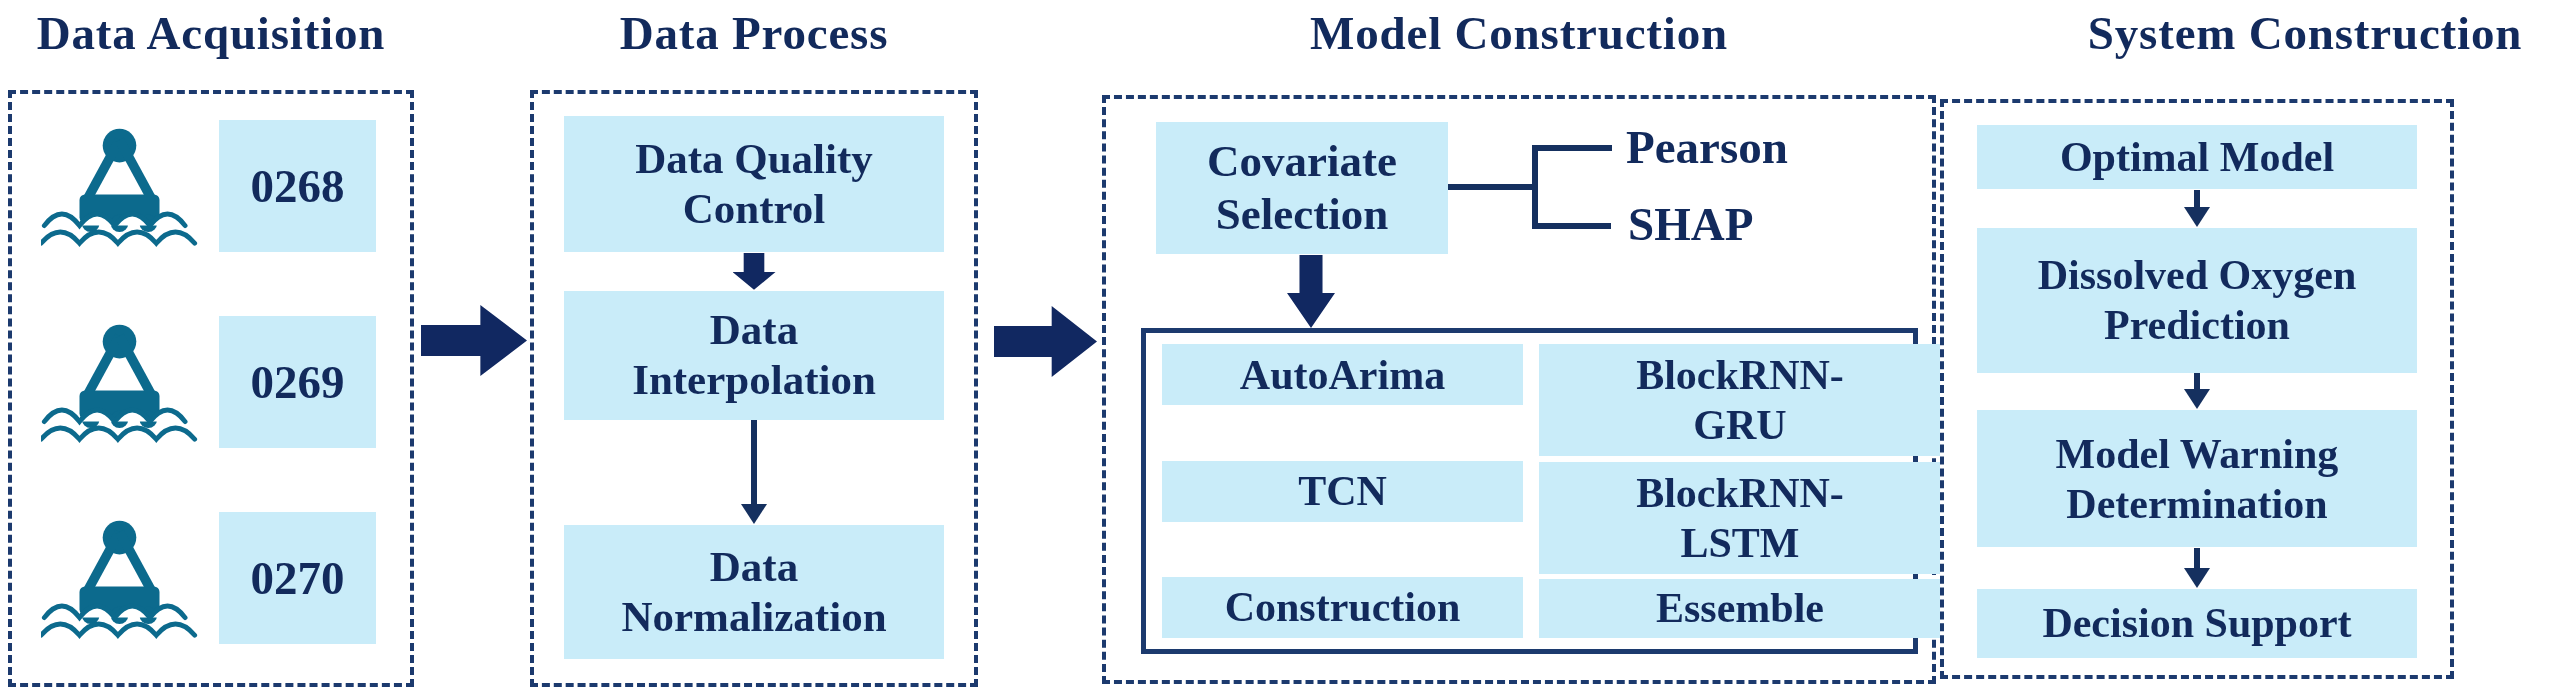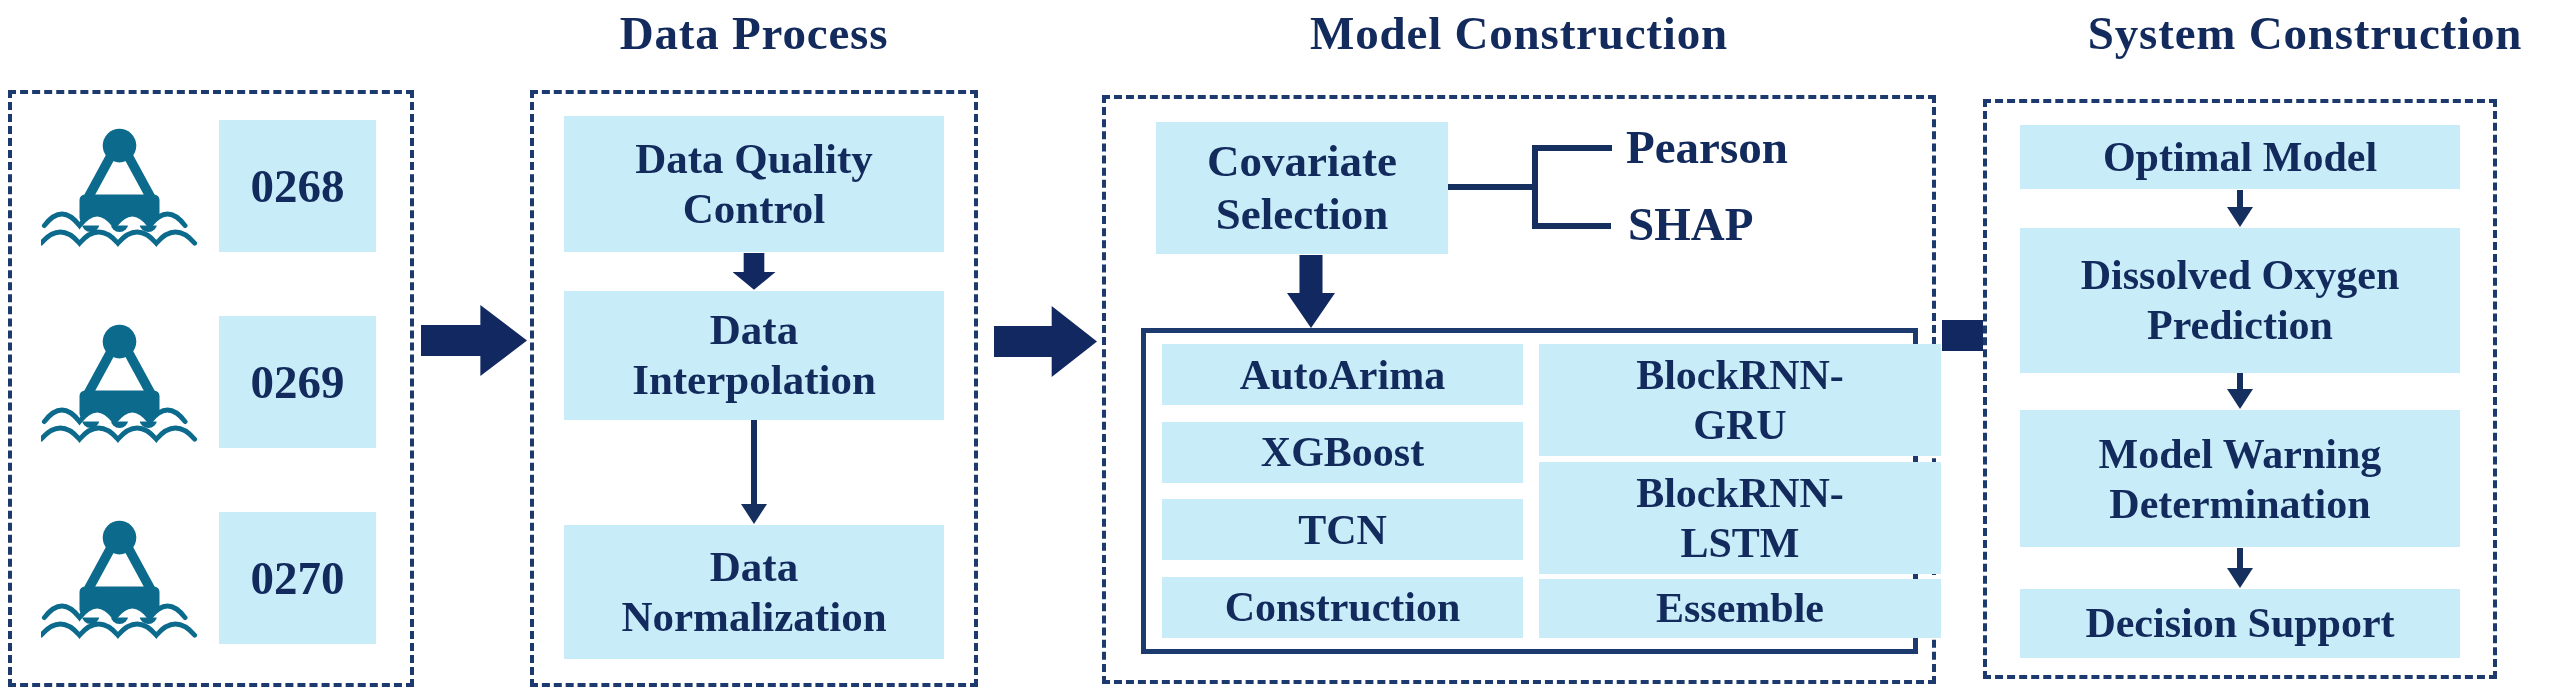--- a/index.html
+++ b/index.html
@@ -57,20 +57,21 @@
   
   .sys-inner{width:100%;height:100%;display:flex;flex-direction:column;align-items:center;
     padding-top:22px;box-sizing:border-box;}
   .sys-step{width:440px;font-size:42px;line-height:50px;}
 </style>
 </head>
 <body>
 
 <div class="canvas">
 
+  <div class="sec-title" style="left:8px;width:406px;">Data Acquisition</div>
   <div class="sec-title" style="left:530px;width:448px;">Data Process</div>
   <div class="sec-title" style="left:1102px;width:834px;">Model Construction</div>
   <div class="sec-title" style="left:2048px;width:514px;">System Construction</div>
 
   <div class="dashed-box" style="left:8px;top:90px;width:406px;height:597px;">
     <div class="acq-inner">
 
       <div class="acq-row">
         <svg class="buoy" viewBox="0 0 196 155">
           <circle cx="98" cy="27" r="21" fill="#0c6a8d"></circle>
@@ -168,23 +169,20 @@
       <div class="method-label" style="left:522px;top:100px;">SHAP</div>
 
       <div class="arrow-down-block" style="position:absolute;left:181px;top:156px;width:48px;height:73px;"></div>
 
       <div class="models-grid">
         <div class="models-col col-left">
           <div class="fill-box model-cell cell-1line-l">
             <span class="box-label">AutoArima</span>
           </div>
           <div class="fill-box model-cell cell-1line-l">
-            <span class="box-label">XGBoost</span>
-          </div>
-          <div class="fill-box model-cell cell-1line-l">
             <span class="box-label">TCN</span>
           </div>
           <div class="fill-box model-cell cell-1line-l">
             <span class="box-label">Construction</span>
           </div>
         </div>
         <div class="models-col col-right">
           <div class="fill-box model-cell cell-2line">
             <span class="box-label">BlockRNN-
 GRU</span>
@@ -197,21 +195,21 @@
             <span class="box-label">Essemble</span>
           </div>
         </div>
       </div>
 
     </div>
   </div>
 
   <div class="arrow-right" style="left:1942px;top:300px;width:103px;height:71px;"></div>
 
-  <div class="dashed-box" style="left:1983px;top:99px;width:514px;height:580px;">
+  <div class="dashed-box" style="left:1940px;top:99px;width:514px;height:580px;">
     <div class="sys-inner">
       <div class="fill-box sys-step" style="height:64px;">
         <span class="box-label">Optimal Model</span>
       </div>
       <div class="thin-arrow" style="height:37px;margin:0.8px 0;">
         <div class="stem"></div>
           <div class="head"></div>
       </div>
       <div class="fill-box sys-step" style="height:145px;">
         <span class="box-label">Dissolved Oxygen

